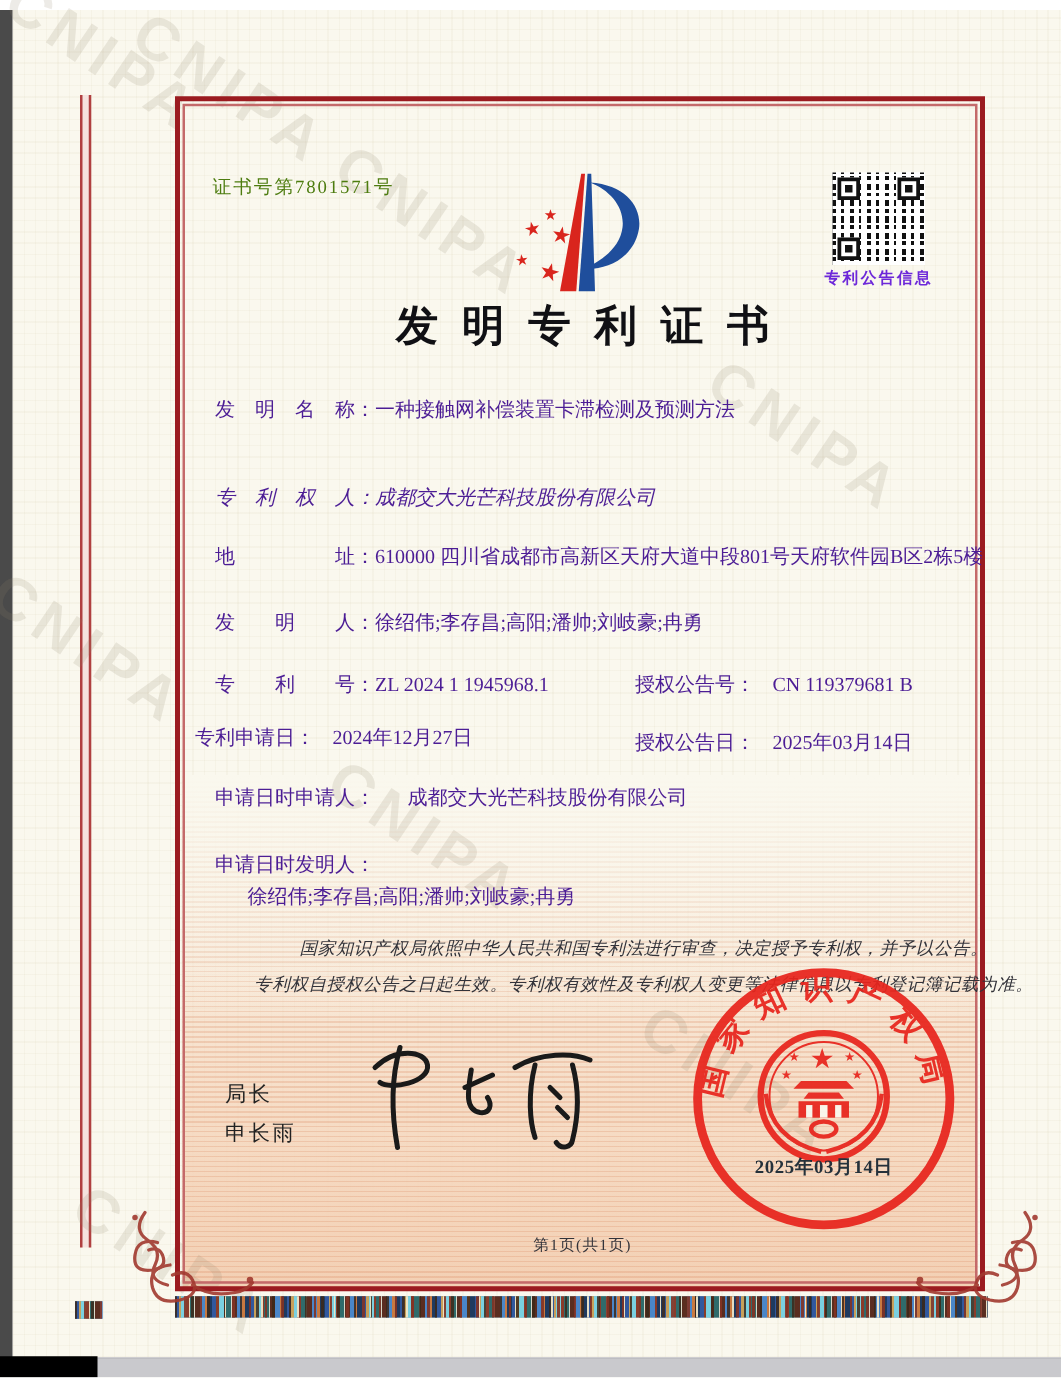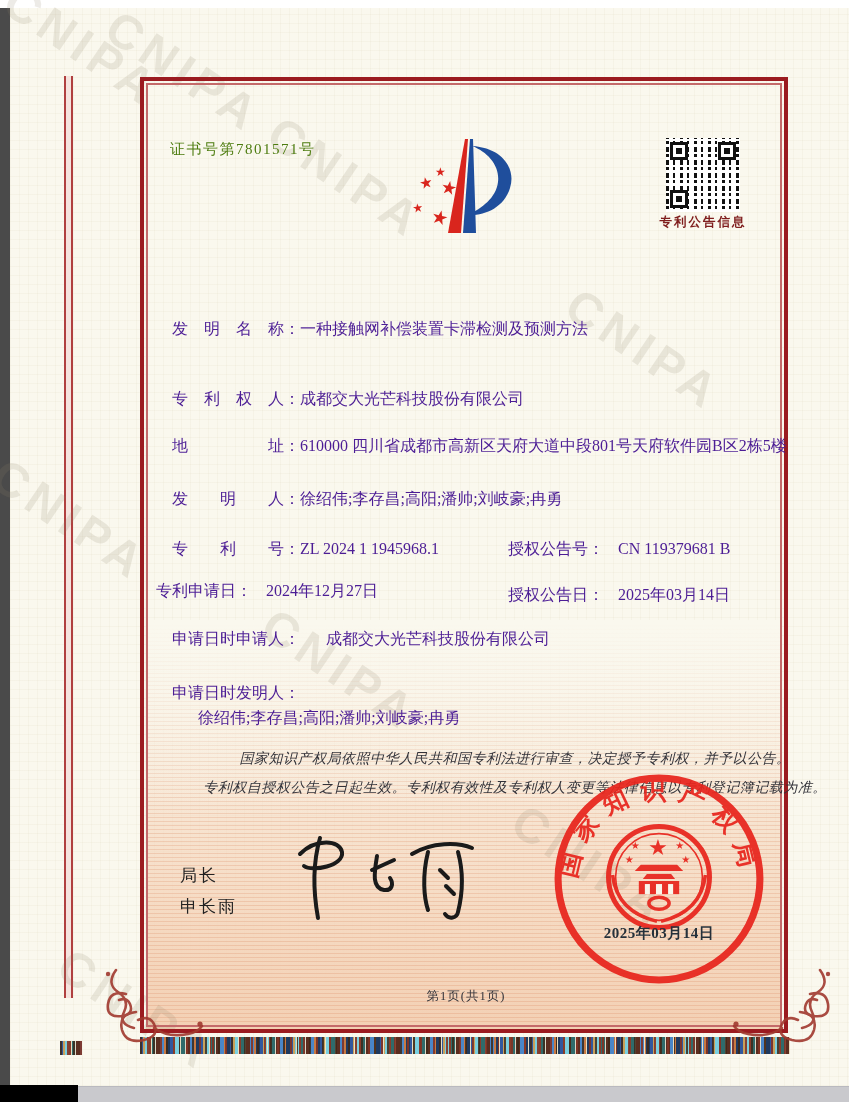--- a/index.html
+++ b/index.html
@@ -53,21 +53,21 @@
   
   .cert-no { position:absolute; left:170px; top:140px; z-index:6; font-size:15px; letter-spacing:1.5px; color:#4d7c0f; }
   .qr { position:absolute; left:666px; top:138px; width:74px; height:74px; z-index:6; background:#fff;
         background-image:
           repeating-linear-gradient(0deg,  #ffffff 0 3px, rgba(0,0,0,0) 3px 6px, #ffffff 6px 8px, rgba(0,0,0,0) 8px 13px),
           repeating-linear-gradient(90deg, #111 0 3px, #fff 3px 7px, #111 7px 9px, #fff 9px 14px);
         padding:4px; }
   .finder { position:absolute; width:18px; height:18px; border:3px solid #111; background:#fff; }
   .finder::after { content:""; position:absolute; inset:3px; background:#111; }
   .qr-label { position:absolute; left:650px; top:214px; width:106px; z-index:6; text-align:center;
-              font-size:12.5px; font-weight:bold; letter-spacing:2px; color:#7f1d1d; }
+              font-size:12.5px; font-weight:bold; letter-spacing:2px; color:#6d28d9; }
 
   .logo { position:absolute; left:392px; top:136px; width:132px; height:100px; z-index:6; }
 
   .title { position:absolute; left:144px; top:238px; width:644px; z-index:6; text-align:center;
            font-size:34px; font-weight:bold; letter-spacing:19px; text-indent:19px; color:#101014; }
 
   .row { position:absolute; z-index:6; display:flex; align-items:flex-start; font-size:16px; color:#4c1d95; line-height:25px; }
   .row .lbl { white-space:nowrap; }
   .row .val { white-space:normal; }
   .val-wide { width:500px; }
@@ -154,26 +154,27 @@
     <polygon points="78,3 81,3 84,97 71,97" fill="#1f4e9c"></polygon>
     <g fill="#d9251d" font-family="'DejaVu Sans',sans-serif">
       <text x="27" y="52" font-size="15" transform="rotate(-12 34 46)">★</text>
       <text x="43" y="40" font-size="12">★</text>
       <text x="49" y="58" font-size="18" transform="rotate(10 57 52)">★</text>
       <text x="20" y="76" font-size="12" transform="rotate(-8 26 70)">★</text>
       <text x="40" y="88" font-size="19" transform="rotate(14 48 79)">★</text>
     </g>
   </svg>
 
+  <div class="title">发明专利证书</div>
 
   <div class="row" style="left:172px; top:316px;">
     <span class="lbl">发　明　名　称：</span>
     <span class="val">一种接触网补偿装置卡滞检测及预测方法</span>
   </div>
-  <div class="row" style="left:172px; top:386px;">
+  <div class="row" style="left:172px; top:386px;font-style:italic;">
     <span class="lbl">专　利　权　人：</span>
     <span class="val">成都交大光芒科技股份有限公司</span>
   </div>
   <div class="row" style="left:172px; top:433px;">
     <span class="lbl">地　　　　　址：</span>
     <span class="val val-wide">610000 四川省成都市高新区天府大道中段801号天府软件园B区2栋5楼</span>
   </div>
   <div class="row" style="left:172px; top:486px;">
     <span class="lbl">发　　明　　人：</span>
     <span class="val">徐绍伟;李存昌;高阳;潘帅;刘岐豪;冉勇</span>

